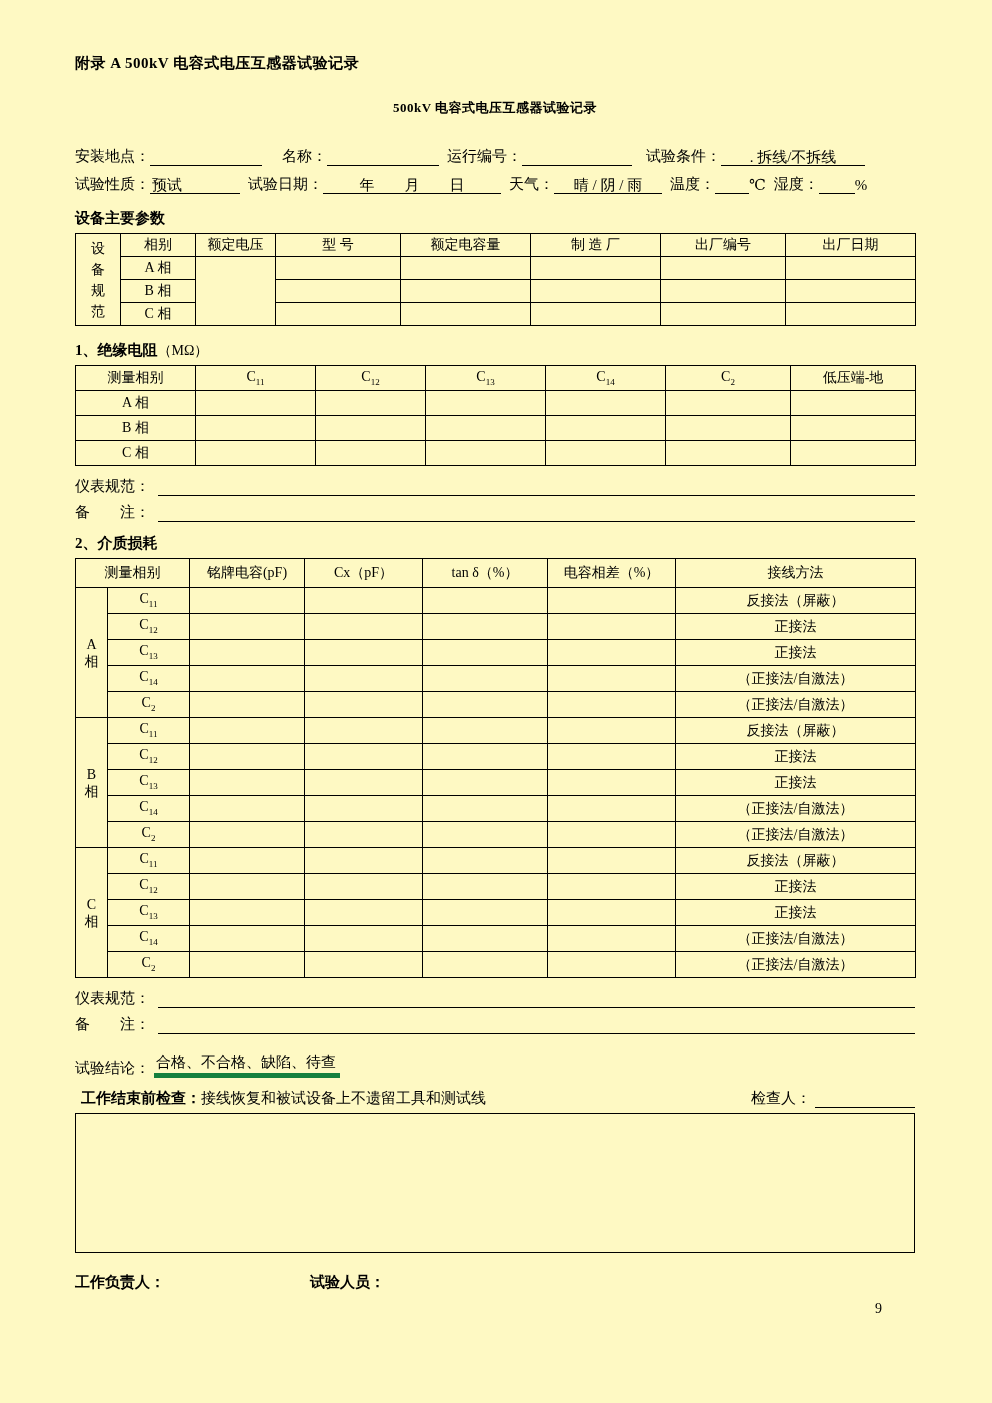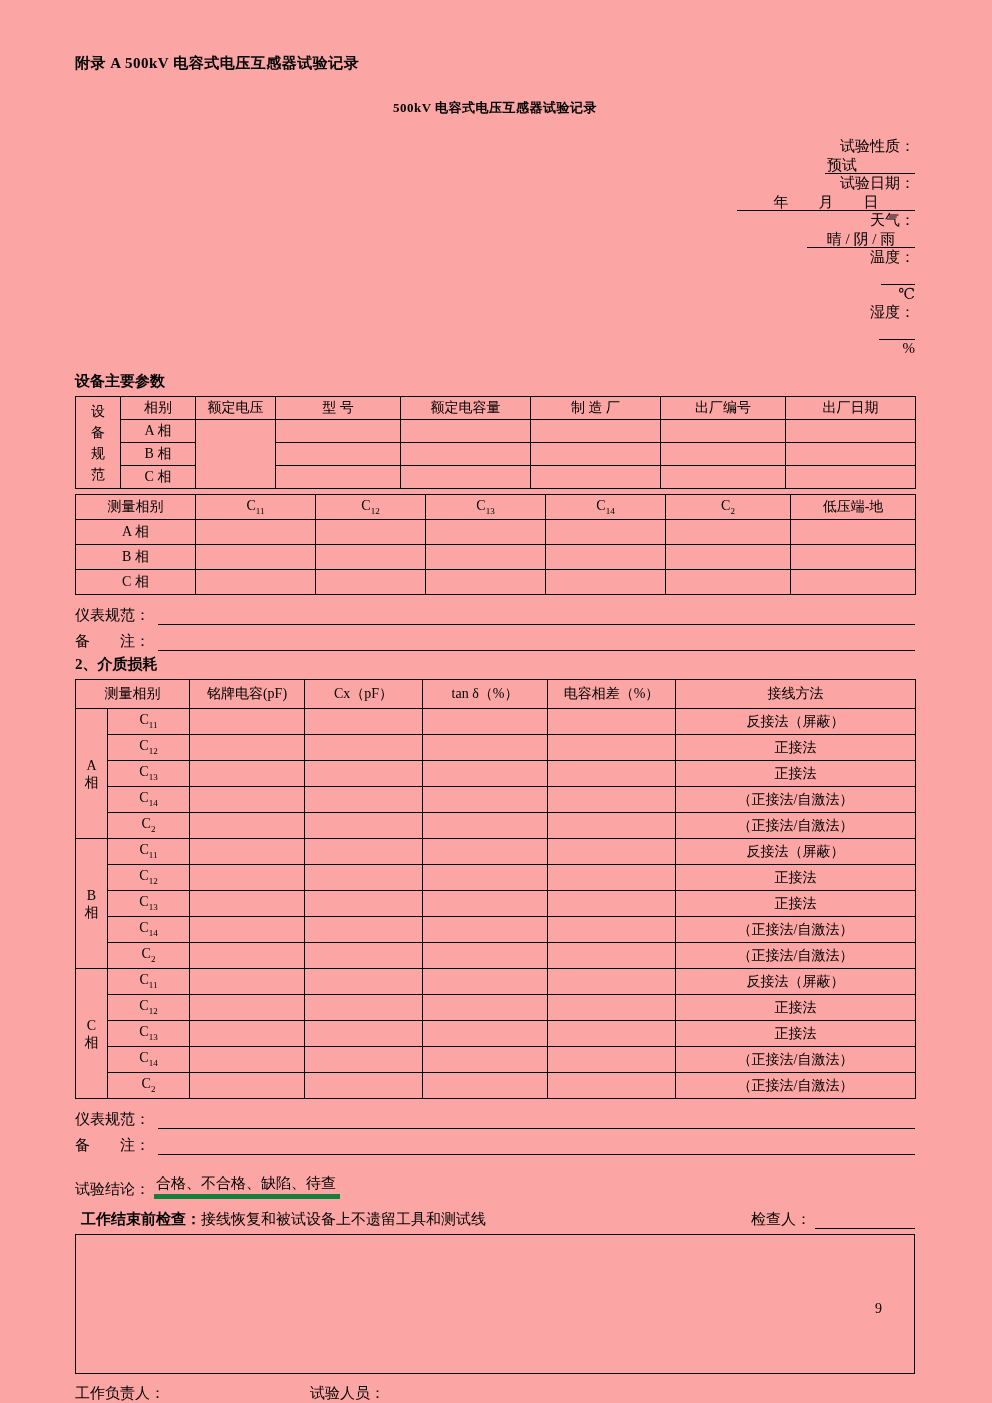--- a/index.html
+++ b/index.html
@@ -1,26 +1,26 @@
 <!DOCTYPE html>
 <html><head>
 <meta charset="utf-8">
 <style>
   html,body{margin:0;padding:0;background:#e8e8e8;}
   .page{
-    width:992px;height:1403px;background:#fca5a5;position:relative;
+    width:992px;height:1403px;background:#fef9c3;position:relative;
     font-family:"Liberation Serif","DejaVu Serif",serif;color:#000;
     box-sizing:border-box;padding:54px 77px 0 75px;font-size:15px;
     margin:0 auto;overflow:hidden;
   }
   .appendix{font-weight:bold;font-size:15px;letter-spacing:0.5px;}
   .doc-title{text-align:center;font-weight:bold;font-size:13px;margin-top:26px;letter-spacing:0.5px;}
   .info-line{display:flex;align-items:flex-end;white-space:nowrap;}
   .info-line.first{margin-top:30px;}
-  .info-line.second{margin-top:20px;flex-direction:column;}
+  .info-line.second{margin-top:9px;}
   .lbl{display:inline-block;}
   .blank{display:inline-block;border-bottom:1px solid #000;height:18px;vertical-align:bottom;text-align:center;box-sizing:border-box;}
   .blank.left{text-align:left;}
   .gap4{width:4px;display:inline-block;}
   .gap8{width:8px;display:inline-block;}
   .gap14{width:14px;display:inline-block;}
   .gap20{width:20px;display:inline-block;}
   .sec-title{font-weight:bold;font-size:15px;margin-top:15px;}
   .sec-unit{font-weight:normal;font-size:14px;}
   table{border-collapse:collapse;table-layout:fixed;width:840px;margin-top:5px;}
@@ -35,32 +35,45 @@
   .underline-line{display:flex;align-items:flex-end;white-space:nowrap;}
   .fill-blank{flex:1;border-bottom:1px solid #000;height:18px;}
   .spec-line{margin-top:11px;}
   .note-line{margin-top:7px;}
   .conclusion-line{margin-top:19px;display:flex;align-items:flex-end;}
   .conclusion-val{border-bottom:5px solid #15803d;padding:0 4px 1px 2px;}
   .precheck-line{margin-top:11px;display:flex;align-items:flex-end;margin-left:6px;}
   .bold{font-weight:bold;}
   .explain-label{margin-top:15px;}
   .explain-box{width:840px;height:140px;border:1px solid #000;margin-top:5px;box-sizing:border-box;}
-  .sign-line{margin-top:10px;display:flex;}
+  .sign-line{margin-top:20px;display:flex;font-weight:bold;}
   .page-number{position:absolute;right:110px;bottom:86px;font-size:14px;}
 </style>
 </head>
 <body>
 
 <div class="page">
 
   <div class="appendix">附录 A  500kV 电容式电压互感器试验记录</div>
 
   <div class="doc-title">500kV 电容式电压互感器试验记录</div>
 
+  <div class="info-line first">
+    <span class="lbl">安装地点：</span>
+    <span class="blank" style="width:112px"></span>
+    <span class="gap20"></span>
+    <span class="lbl">名称：</span>
+    <span class="blank" style="width:112px"></span>
+    <span class="gap8"></span>
+    <span class="lbl">运行编号：</span>
+    <span class="blank" style="width:110px"></span>
+    <span class="gap14"></span>
+    <span class="lbl">试验条件：</span>
+    <span class="blank" style="width:144px">. 拆线/不拆线</span>
+  </div>
 
   <div class="info-line second">
     <span class="lbl">试验性质：</span>
     <span class="blank left" style="width:90px;padding-left:2px">预试</span>
     <span class="gap8"></span>
     <span class="lbl">试验日期：</span>
     <span class="blank" style="width:178px">年　　月　　日</span>
     <span class="gap8"></span>
     <span class="lbl">天气：</span>
     <span class="blank" style="width:108px">晴 / 阴 / 雨</span>
@@ -123,20 +136,23 @@
       <td>C 相</td>
       <td></td>
       <td></td>
       <td></td>
       <td></td>
       <td></td>
     </tr>
   </tbody>
     </table>
 
+  <div class="sec-title">
+    <span>1、绝缘电阻</span><span class="sec-unit">（MΩ）</span>
+  </div>
   <table class="ins-table">
     <colgroup>
       <col style="width:120px">
         <col style="width:120px">
         <col style="width:110px">
         <col style="width:120px">
       <col style="width:120px">
         <col style="width:125px">
         <col style="width:125px">
     </colgroup>
@@ -184,21 +200,21 @@
     <span class="lbl">仪表规范：</span>
     <span class="gap8"></span>
       <span class="fill-blank"></span>
   </div>
   <div class="underline-line note-line">
     <span class="lbl">备　　注：</span>
     <span class="gap8"></span>
       <span class="fill-blank"></span>
   </div>
 
-  <div class="sec-title" style="margin-top:4px">2、介质损耗</div>
+  <div class="sec-title" style="margin-top:12px">2、介质损耗</div>
   <table class="die-table">
     <colgroup>
       <col style="width:32px">
         <col style="width:82px">
         <col style="width:115px">
         <col style="width:118px">
       <col style="width:125px">
         <col style="width:128px">
         <col style="width:240px">
     </colgroup>

